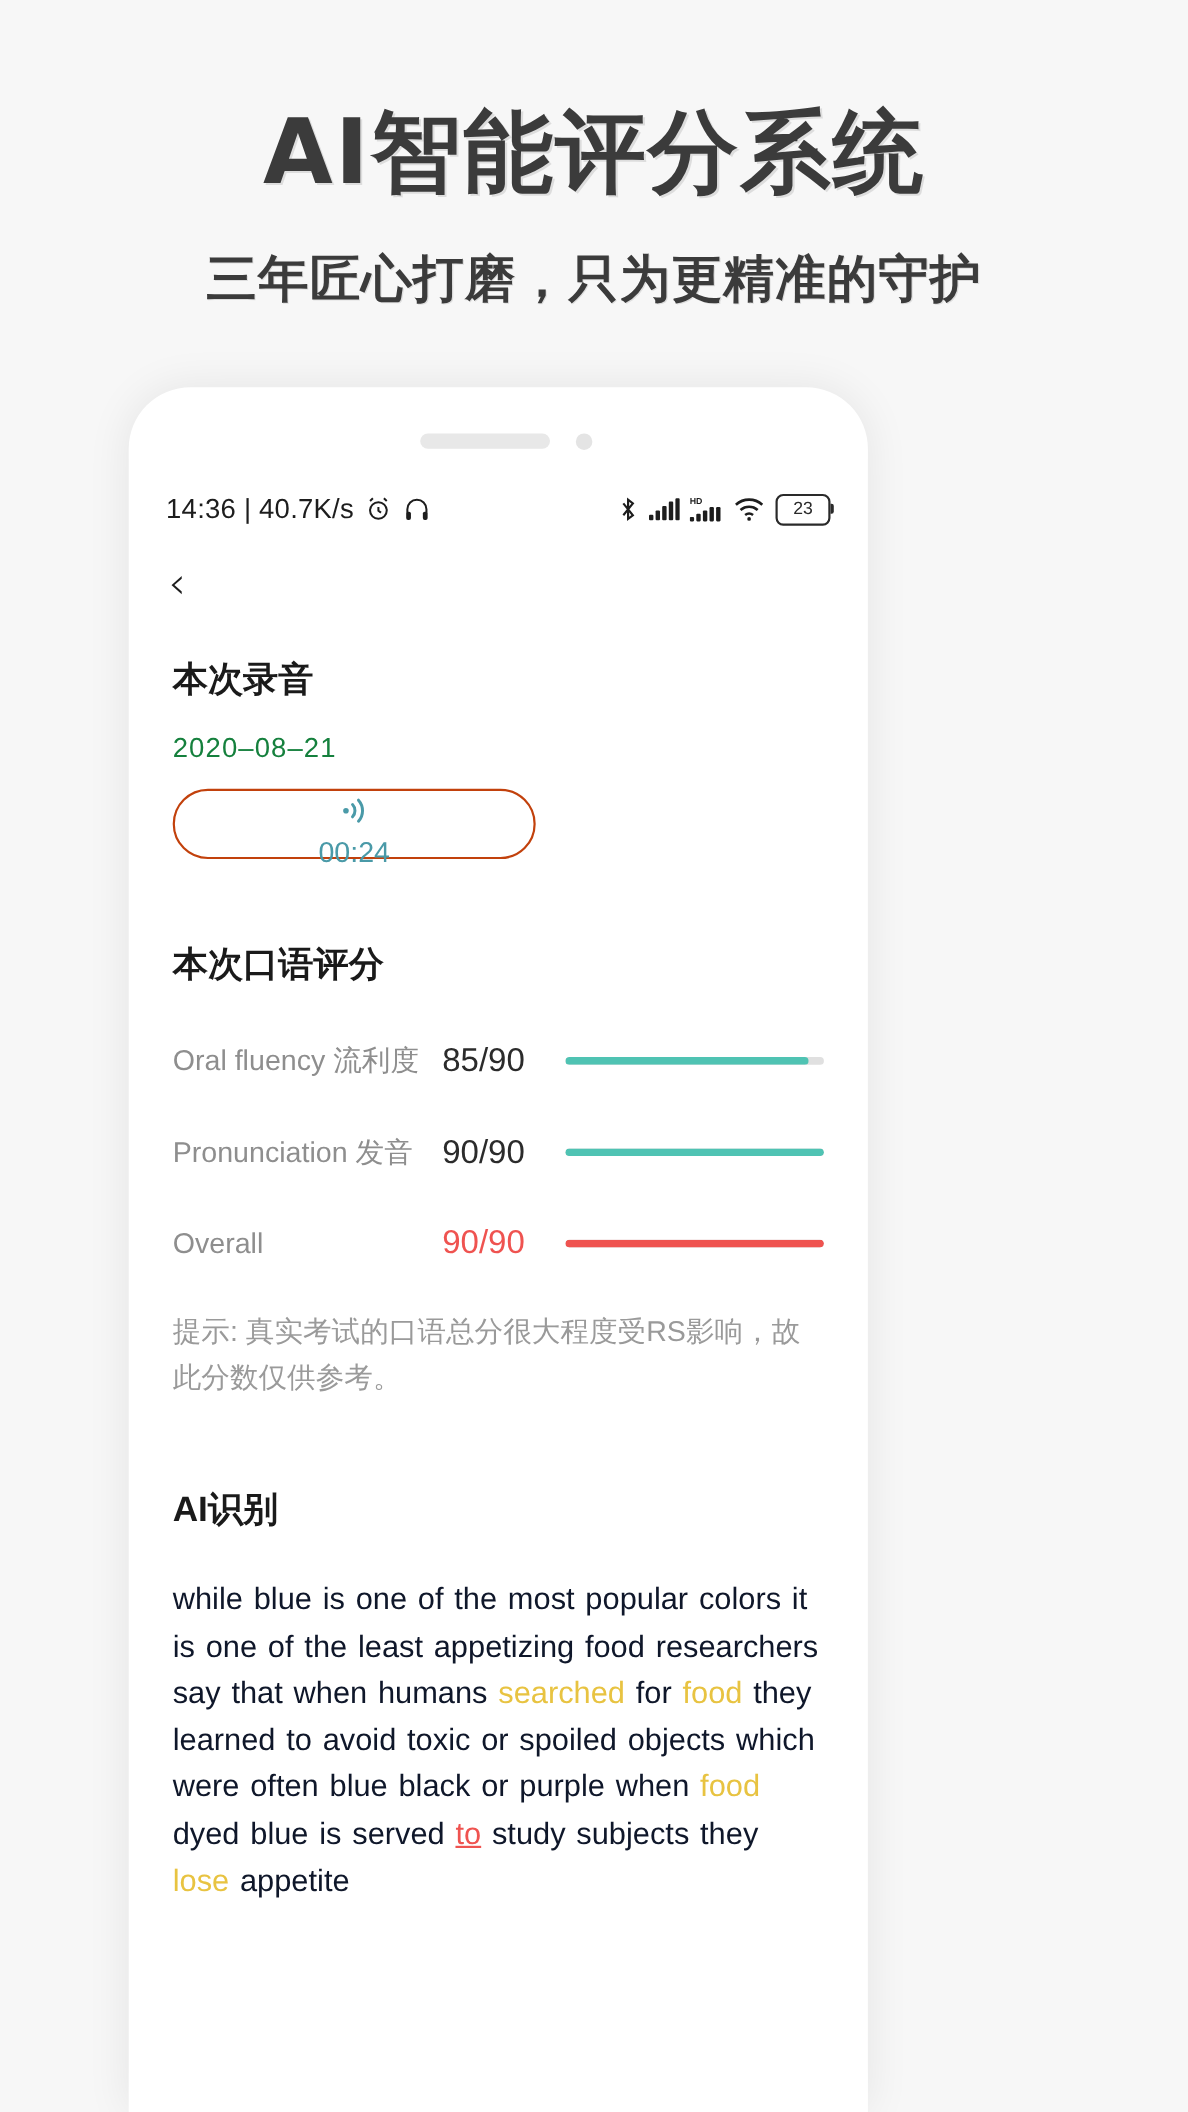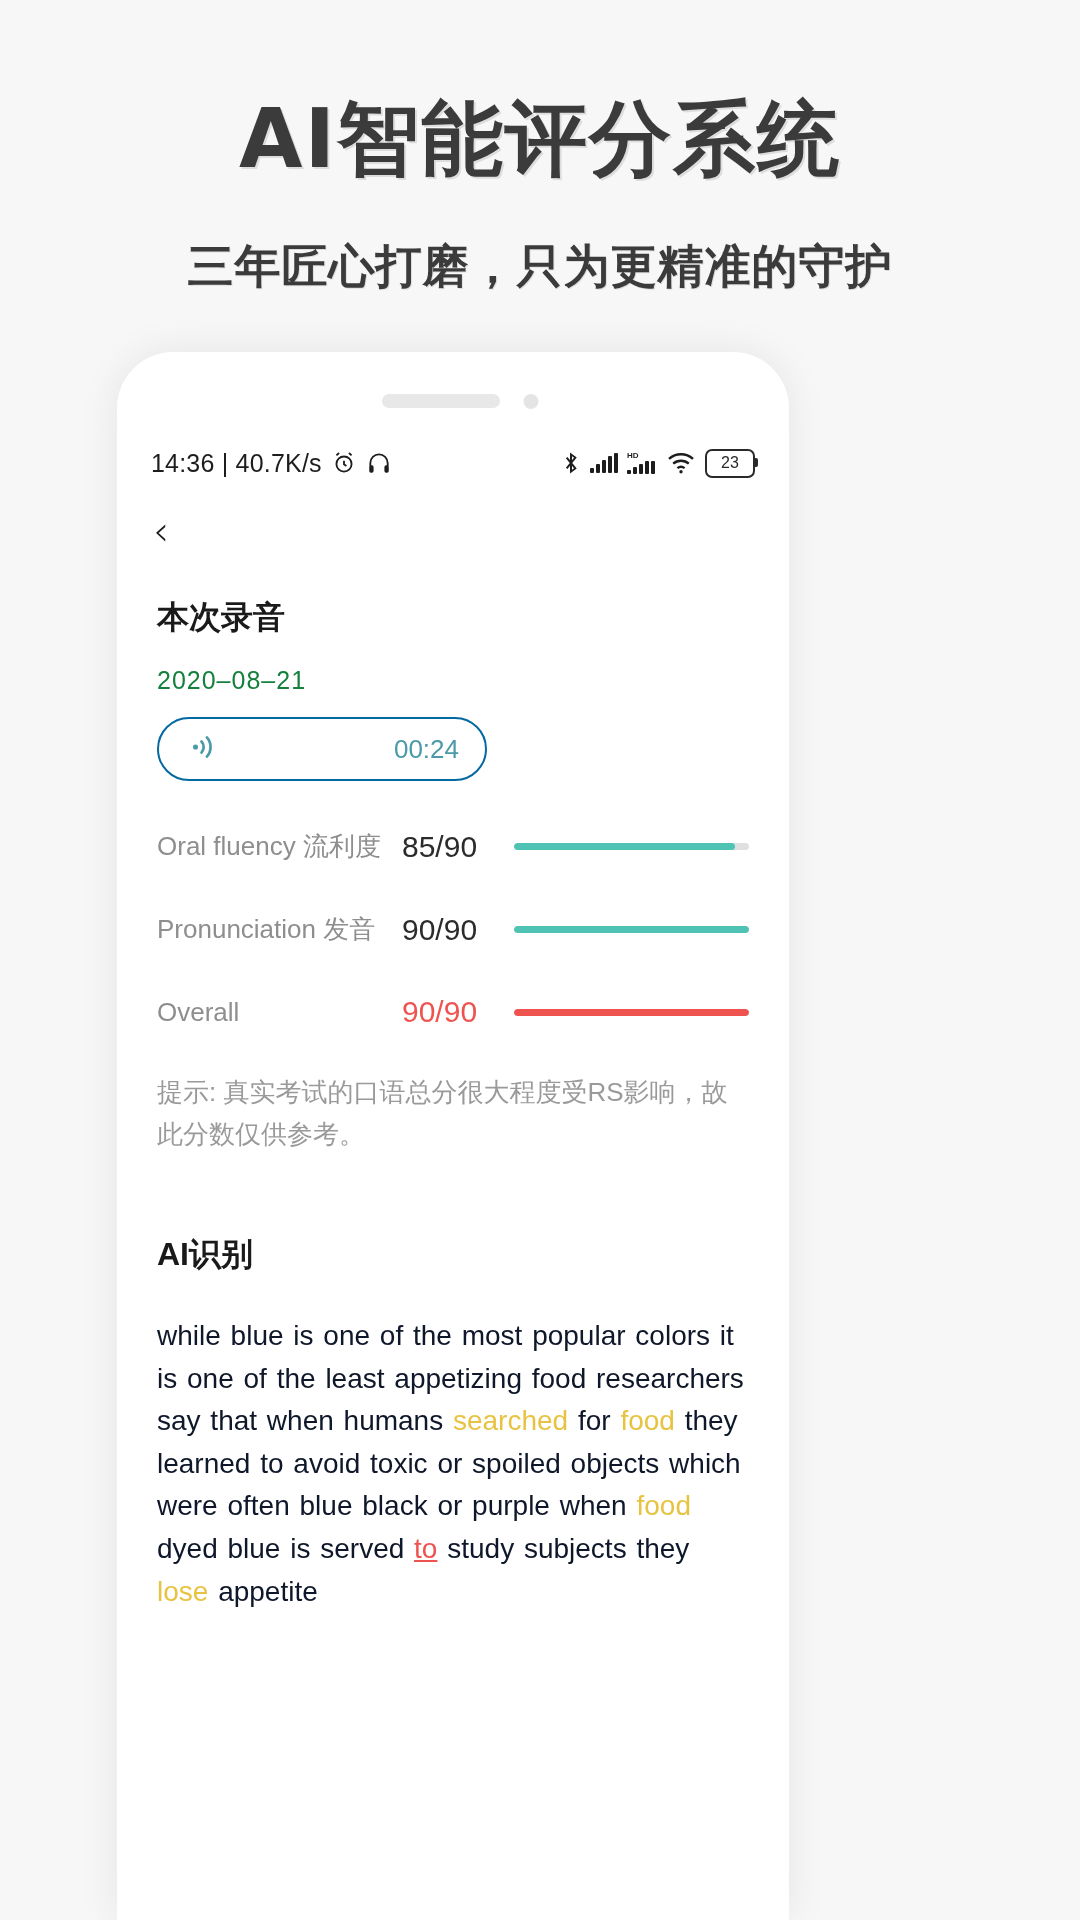--- a/index.html
+++ b/index.html
@@ -23,21 +23,21 @@
   .promo-title {
     font-size: 82px;
     font-weight: bold;
     color: #3b3b3b;
     letter-spacing: 2px;
     line-height: 1.05;
     text-shadow: 2px 2px 0 rgba(0,0,0,0.10);
     font-family: "DejaVu Sans", "Liberation Sans", sans-serif;
   }
   .promo-sub {
-    margin-top: 54px;
+    margin-top: 41px;
     font-size: 46px;
     font-weight: bold;
     color: #3b3b3b;
     letter-spacing: 1px;
     text-shadow: 1px 1px 0 rgba(0,0,0,0.10);
     font-family: "DejaVu Sans", "Liberation Sans", sans-serif;
   }
 
   
   .phone {
@@ -158,27 +158,28 @@
   .rec-date {
     font-size: 25px;
     color: #15803d;
     margin-top: 26px;
     letter-spacing: 1px;
   }
   .player {
     margin-top: 22px;
     width: 330px;
     height: 64px;
-    border: 2px solid #0369a1;
+    border: 2px solid #c2410c;
     border-radius: 34px;
     display: flex;
     align-items: center;
     justify-content: space-between;
     padding: 0 26px;
     box-sizing: border-box;
+    flex-direction: column;
   }
   .player-time {
     font-size: 26px;
     color: #4a9aa8;
   }
 
   .sec-title-2 {
     font-size: 32px;
     font-weight: bold;
     color: #1a1a1a;
@@ -352,20 +353,21 @@
       <span>
         <svg width="36" height="36" viewBox="0 0 24 24" fill="none" stroke="#4a9aa8" stroke-width="1.8" stroke-linecap="round">
           <circle cx="7" cy="12" r="1.7" fill="#4a9aa8" stroke="none"></circle>
           <path d="M11 8.3a5.4 5.4 0 0 1 0 7.4"></path>
           <path d="M14.6 5.6a9.6 9.6 0 0 1 0 12.8"></path>
         </svg>
       </span>
       <span class="player-time">00:24</span>
     </div>
 
+    <div class="sec-title-2">本次口语评分</div>
 
     <div class="score-row">
       <div class="score-label">Oral fluency 流利度</div>
       <div class="score-value">85/90</div>
       <div class="score-track">
         <div class="score-fill" style="width:94%"></div>
       </div>
     </div>
 
     <div class="score-row">

